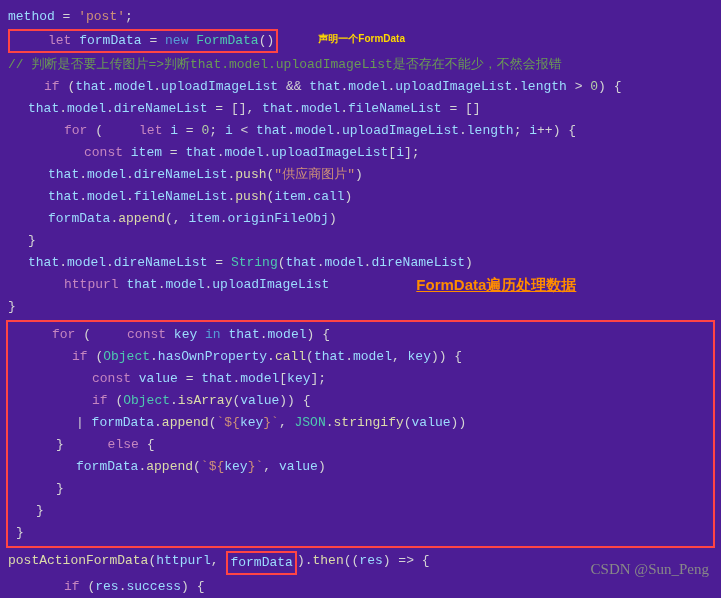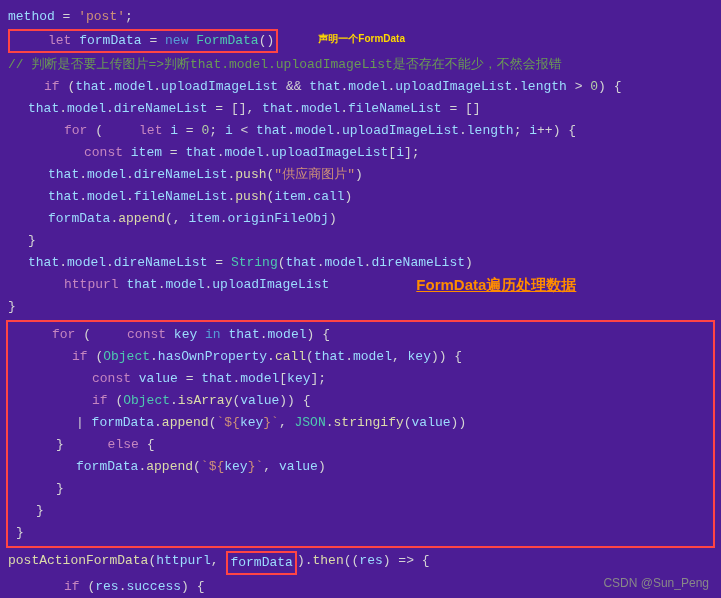--- a/index.html
+++ b/index.html
@@ -43,25 +43,25 @@
     .num { color: #b5cea8; } 
     .op { color: #d4d4d4; } 
     .prop { color: #9cdcfe; } 
     .cls { color: #4ec9b0; } 
     .comment { color: #6a9955; }
     .method { color: #dcdcaa; }
     .yellow-text { color: #ffd700; font-size: 16px; font-weight: bold; font-family: 'Microsoft YaHei', Arial, sans-serif; }
     .orange-text { color: #ff8c00; font-size: 16px; font-weight: bold; font-family: 'Microsoft YaHei', Arial, sans-serif; }
     .watermark {
       position: absolute;
-      bottom: 8px;
+      bottom: 20px;
       right: 12px;
       color: #888;
-      font-size: 12px;
-      font-family: Liberation Sans, sans-serif;
+      font-size: 15px;
+      font-family: Liberation Serif, serif;
     }
   </style>
 </head>
 <body>
 
 <div class="code-container">
 
   <div class="code-line line-indent-0">
     <span class="var">method</span><span class="op"> = </span><span class="str">'post'</span><span class="op">;</span>
   </div>

